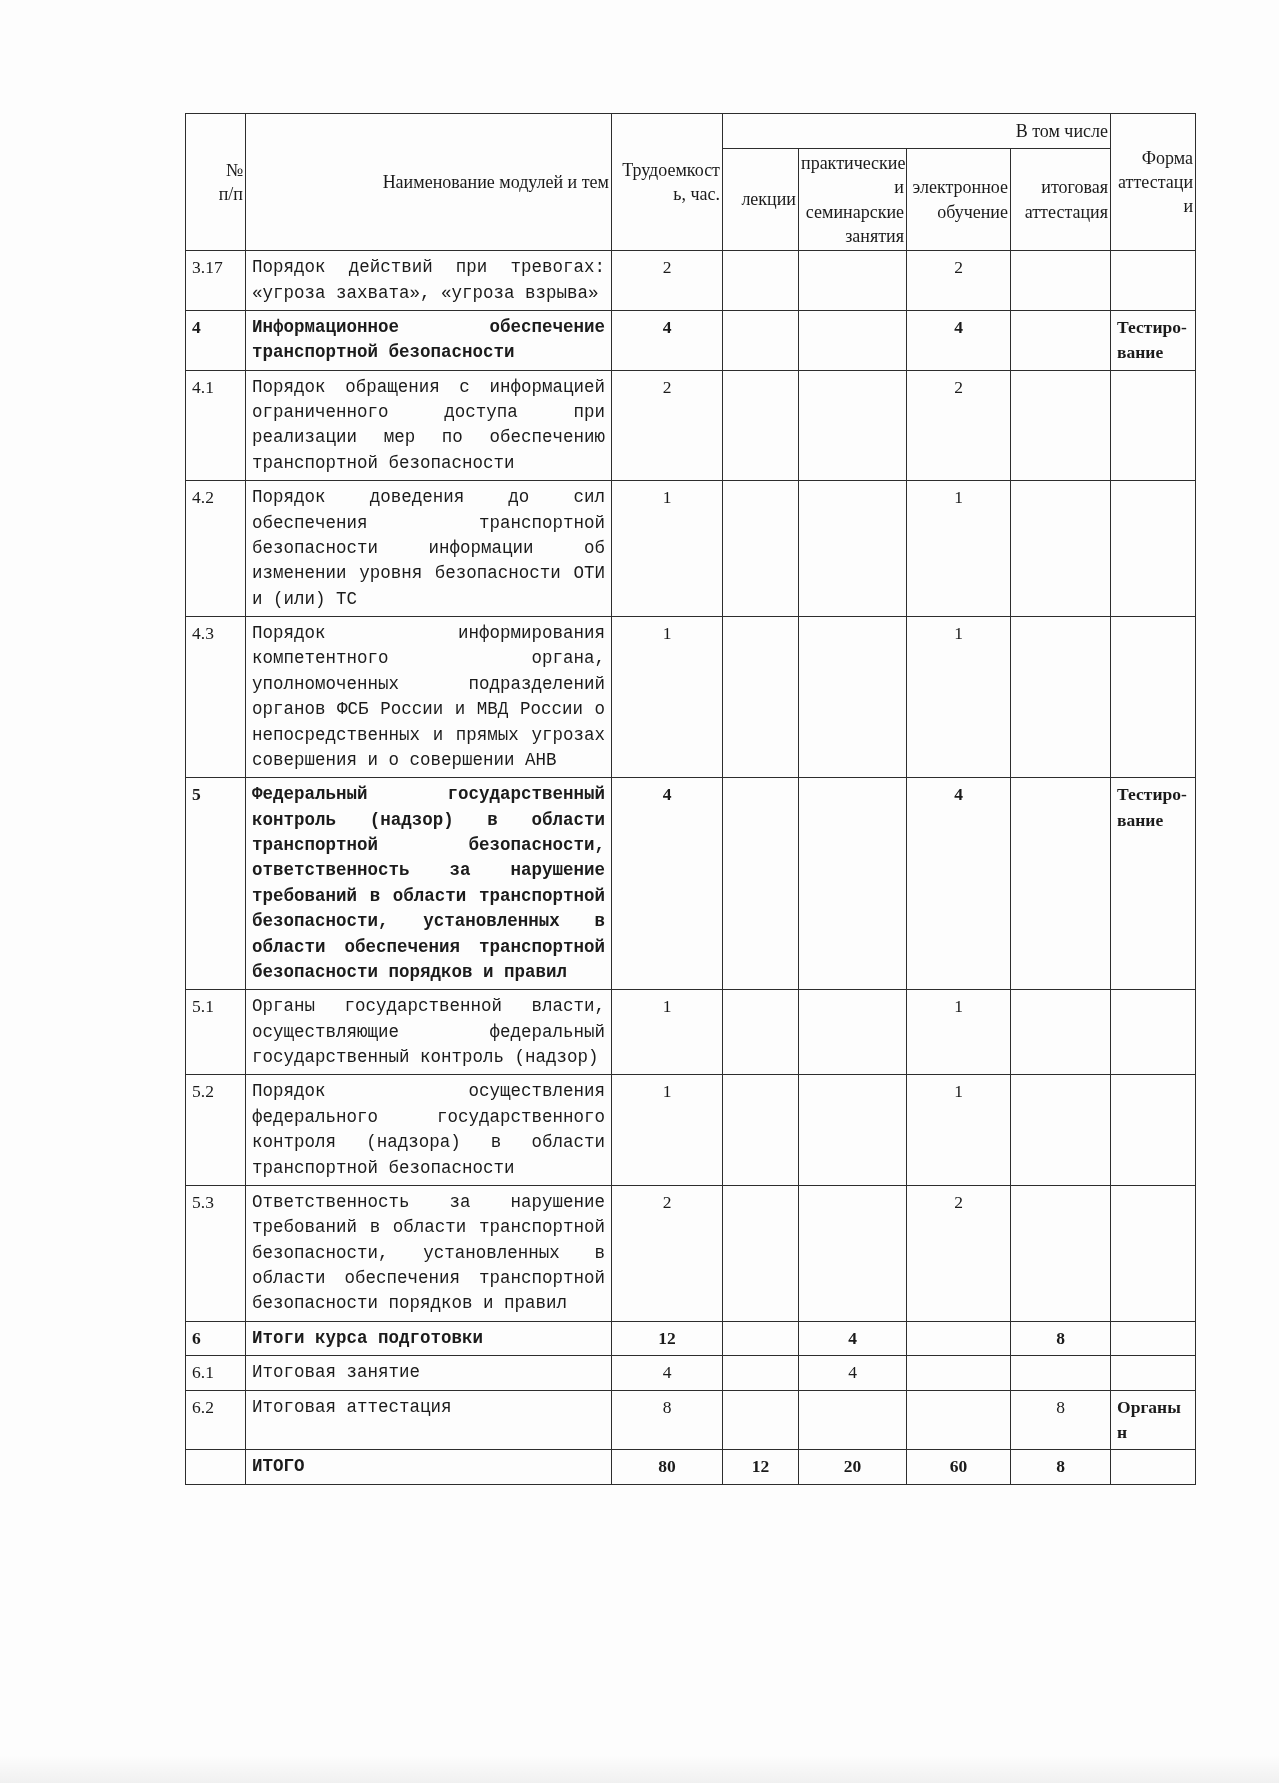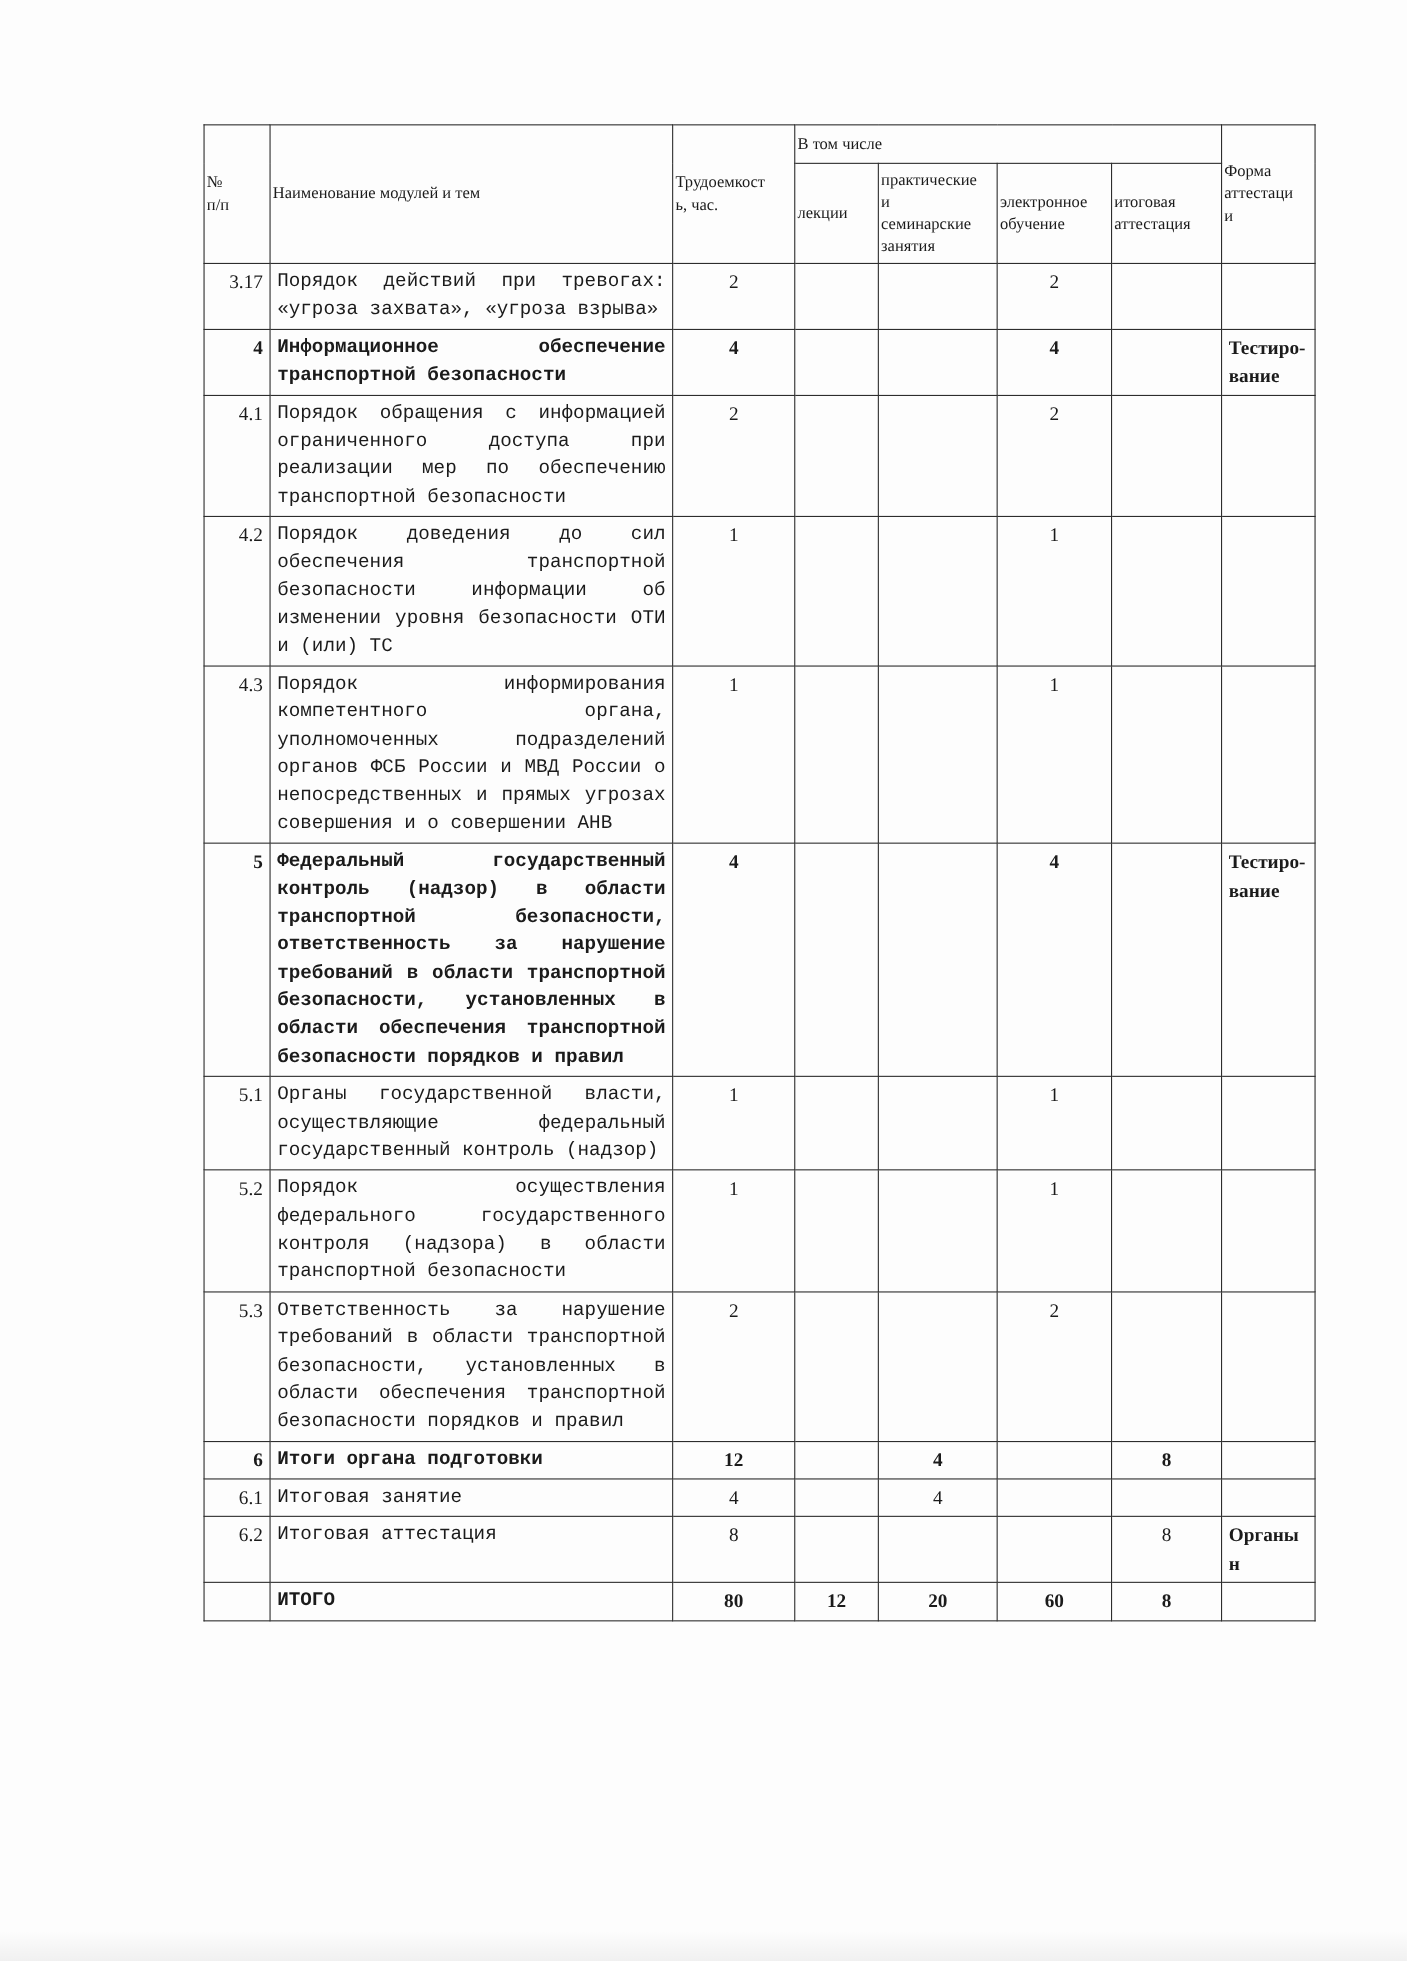--- a/index.html
+++ b/index.html
@@ -30,34 +30,34 @@
     table-layout: fixed;
   }
   .doc-table th, .doc-table td {
     border: 1.5px solid #2d2d2d;
     vertical-align: top;
     padding: 4px 6px;
     overflow: hidden;
   }
   .doc-table thead th {
     font-weight: normal;
-    font-size: 15px;
-    text-align: left;
+    font-size: 18px;
+    text-align: right;
     vertical-align: middle;
     line-height: 1.35;
     white-space: pre-line;
     padding: 2px 2px;
   }
   .doc-table thead tr.group-row th { height: 30px; }
   .doc-table thead tr.sub-row th { height: 86px; }
   .doc-table td {
     font-size: 17.5px;
     line-height: 1.45;
   }
-  .cell-num { text-align: right; padding-left: 7px; margin-left: 48px; }
+  .cell-num { text-align: left; padding-left: 7px; margin-left: 48px; }
   .cell-name {
     text-align: justify;
     text-align-last: left;
     padding-left: 10px;
     padding-right: 9px;
     font-family: Liberation Mono, monospace;
   }
   .cell-val { text-align: center; }
   .cell-form {
     white-space: pre-line;
@@ -196,21 +196,21 @@
     <td class="cell-name">Ответственность за нарушение требований в области транспортной безопасности, установленных в области обеспечения транспортной безопасности порядков и правил</td>
     <td class="cell-val">2</td>
     <td class="cell-val"></td>
     <td class="cell-val"></td>
     <td class="cell-val">2</td>
     <td class="cell-val"></td>
     <td class="cell-form"></td>
   </tr>
       <tr class="bold-row">
     <td class="cell-num">6</td>
-    <td class="cell-name">Итоги органа подготовки</td>
+    <td class="cell-name">Итоги курса подготовки</td>
     <td class="cell-val">12</td>
     <td class="cell-val"></td>
     <td class="cell-val">4</td>
     <td class="cell-val"></td>
     <td class="cell-val">8</td>
     <td class="cell-form"></td>
   </tr>
       <tr>
     <td class="cell-num">6.1</td>
     <td class="cell-name">Итоговая занятие</td>

